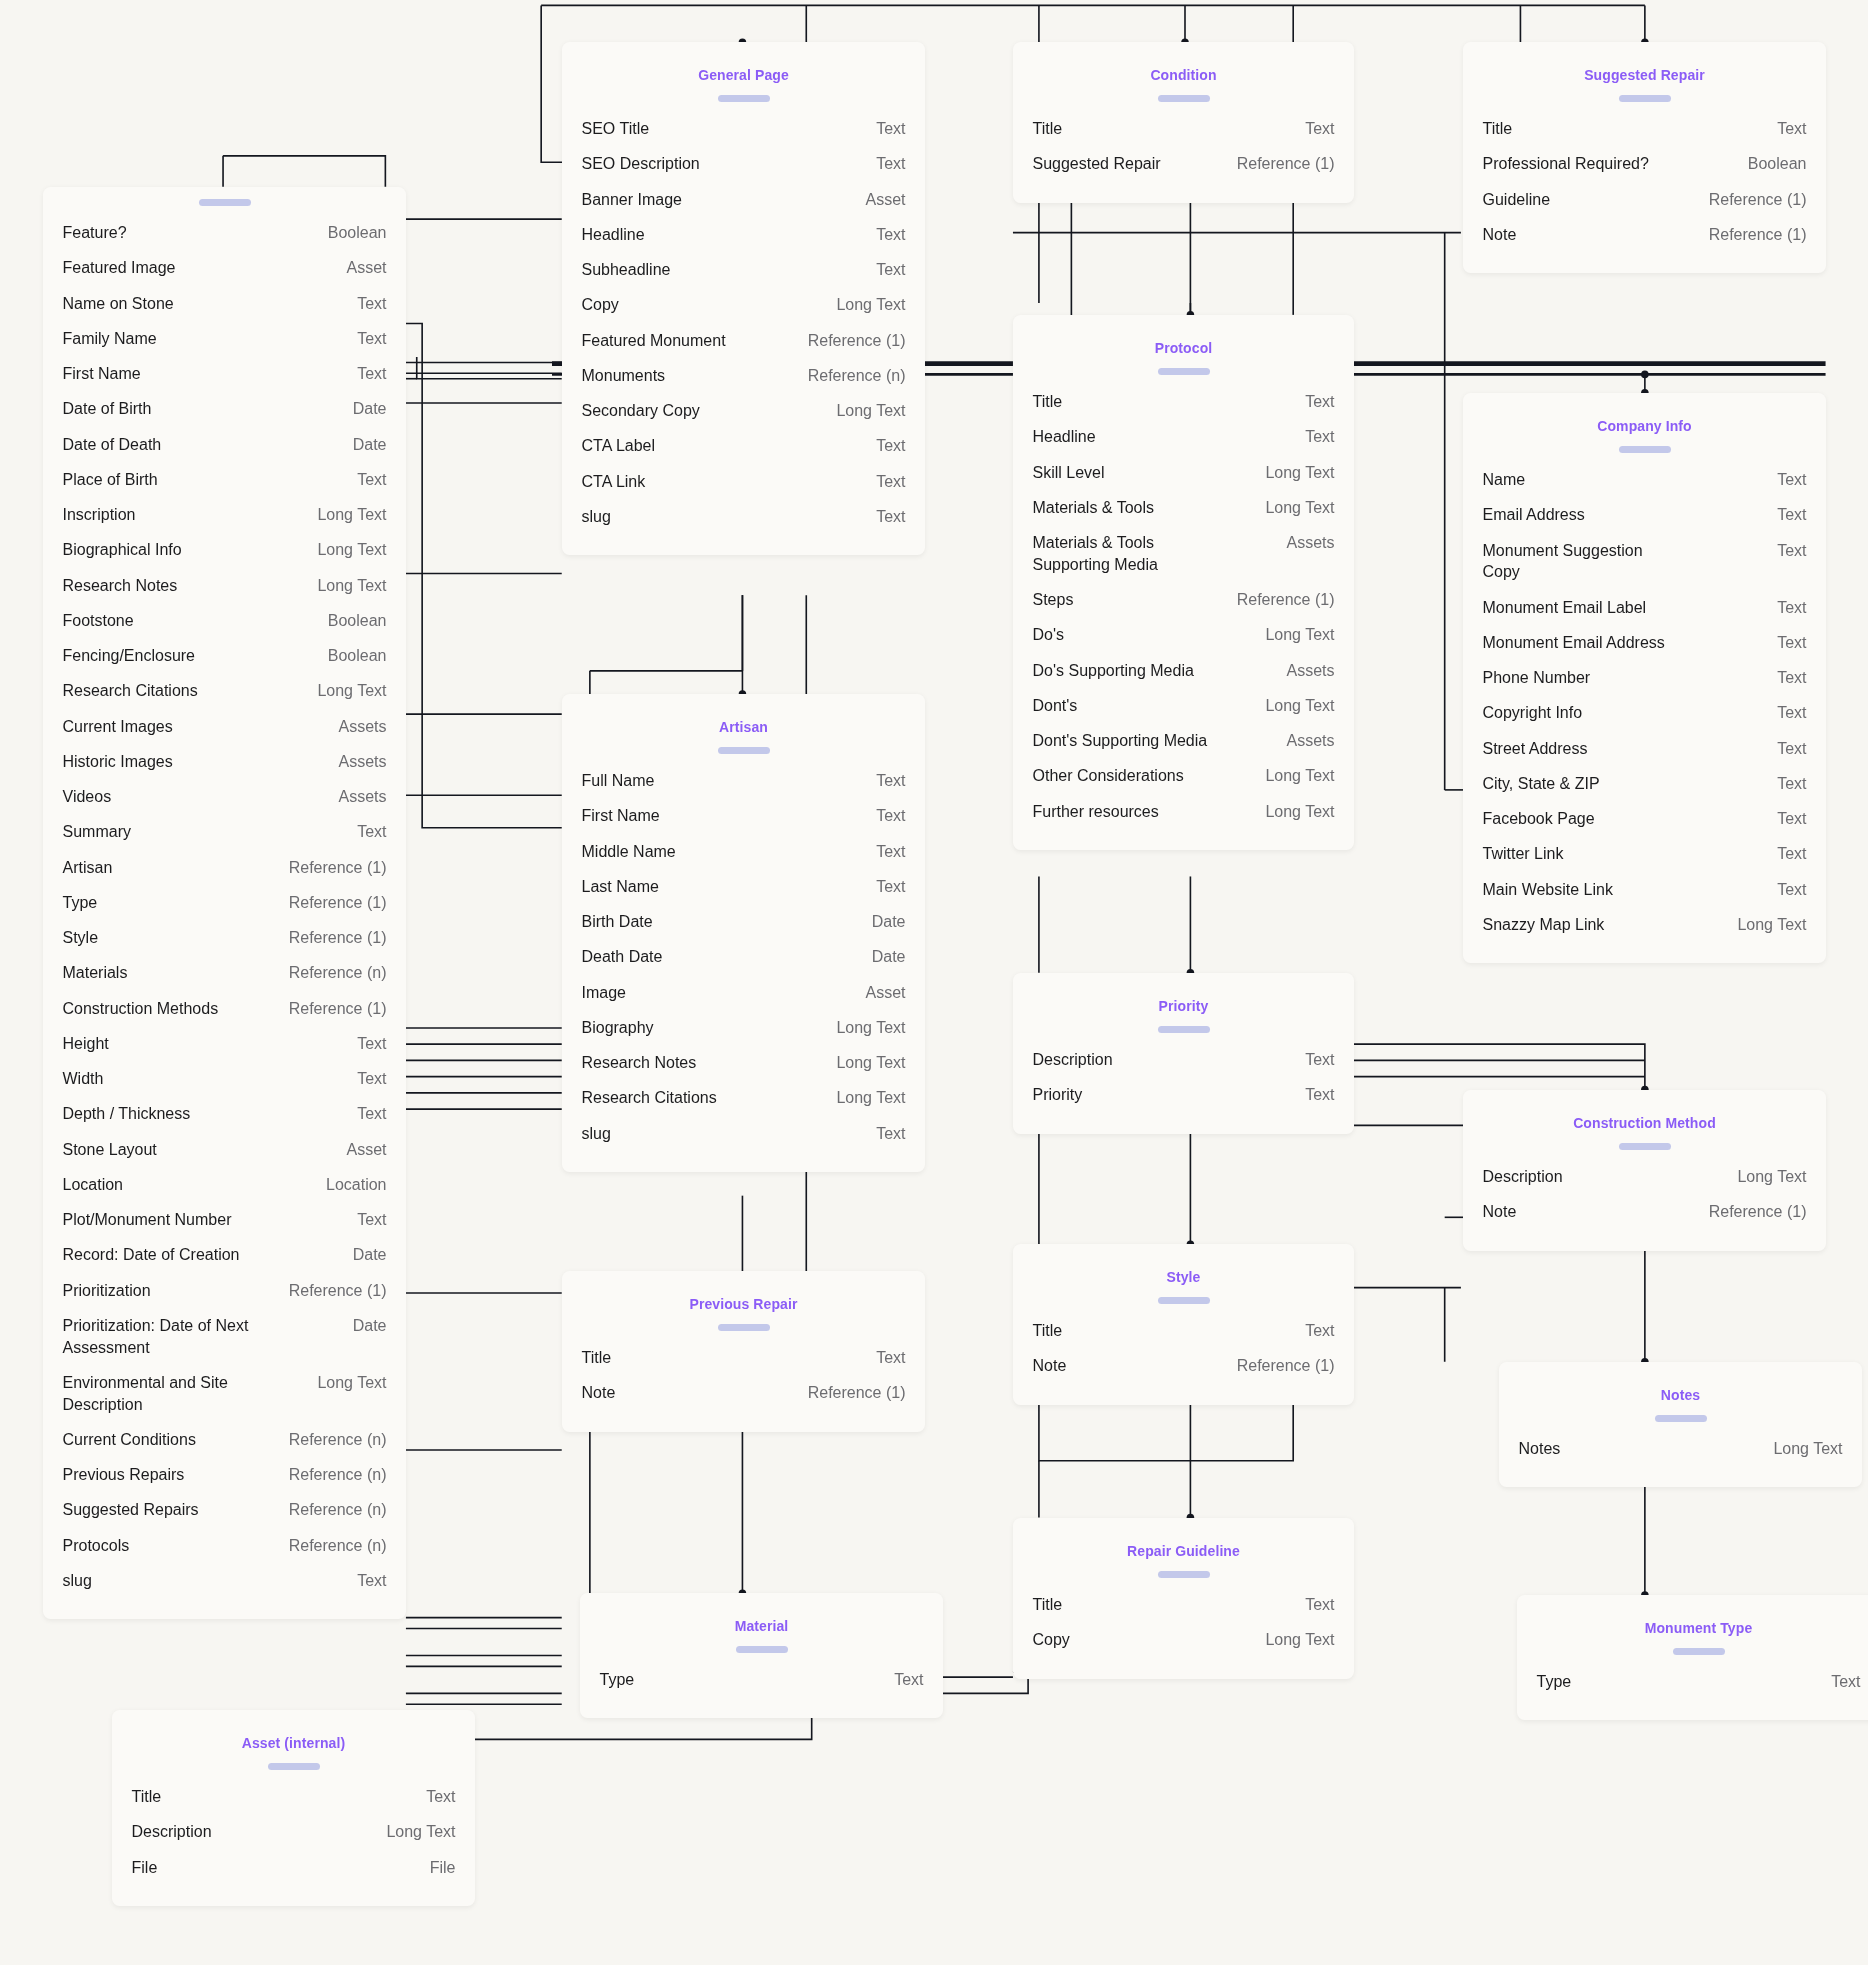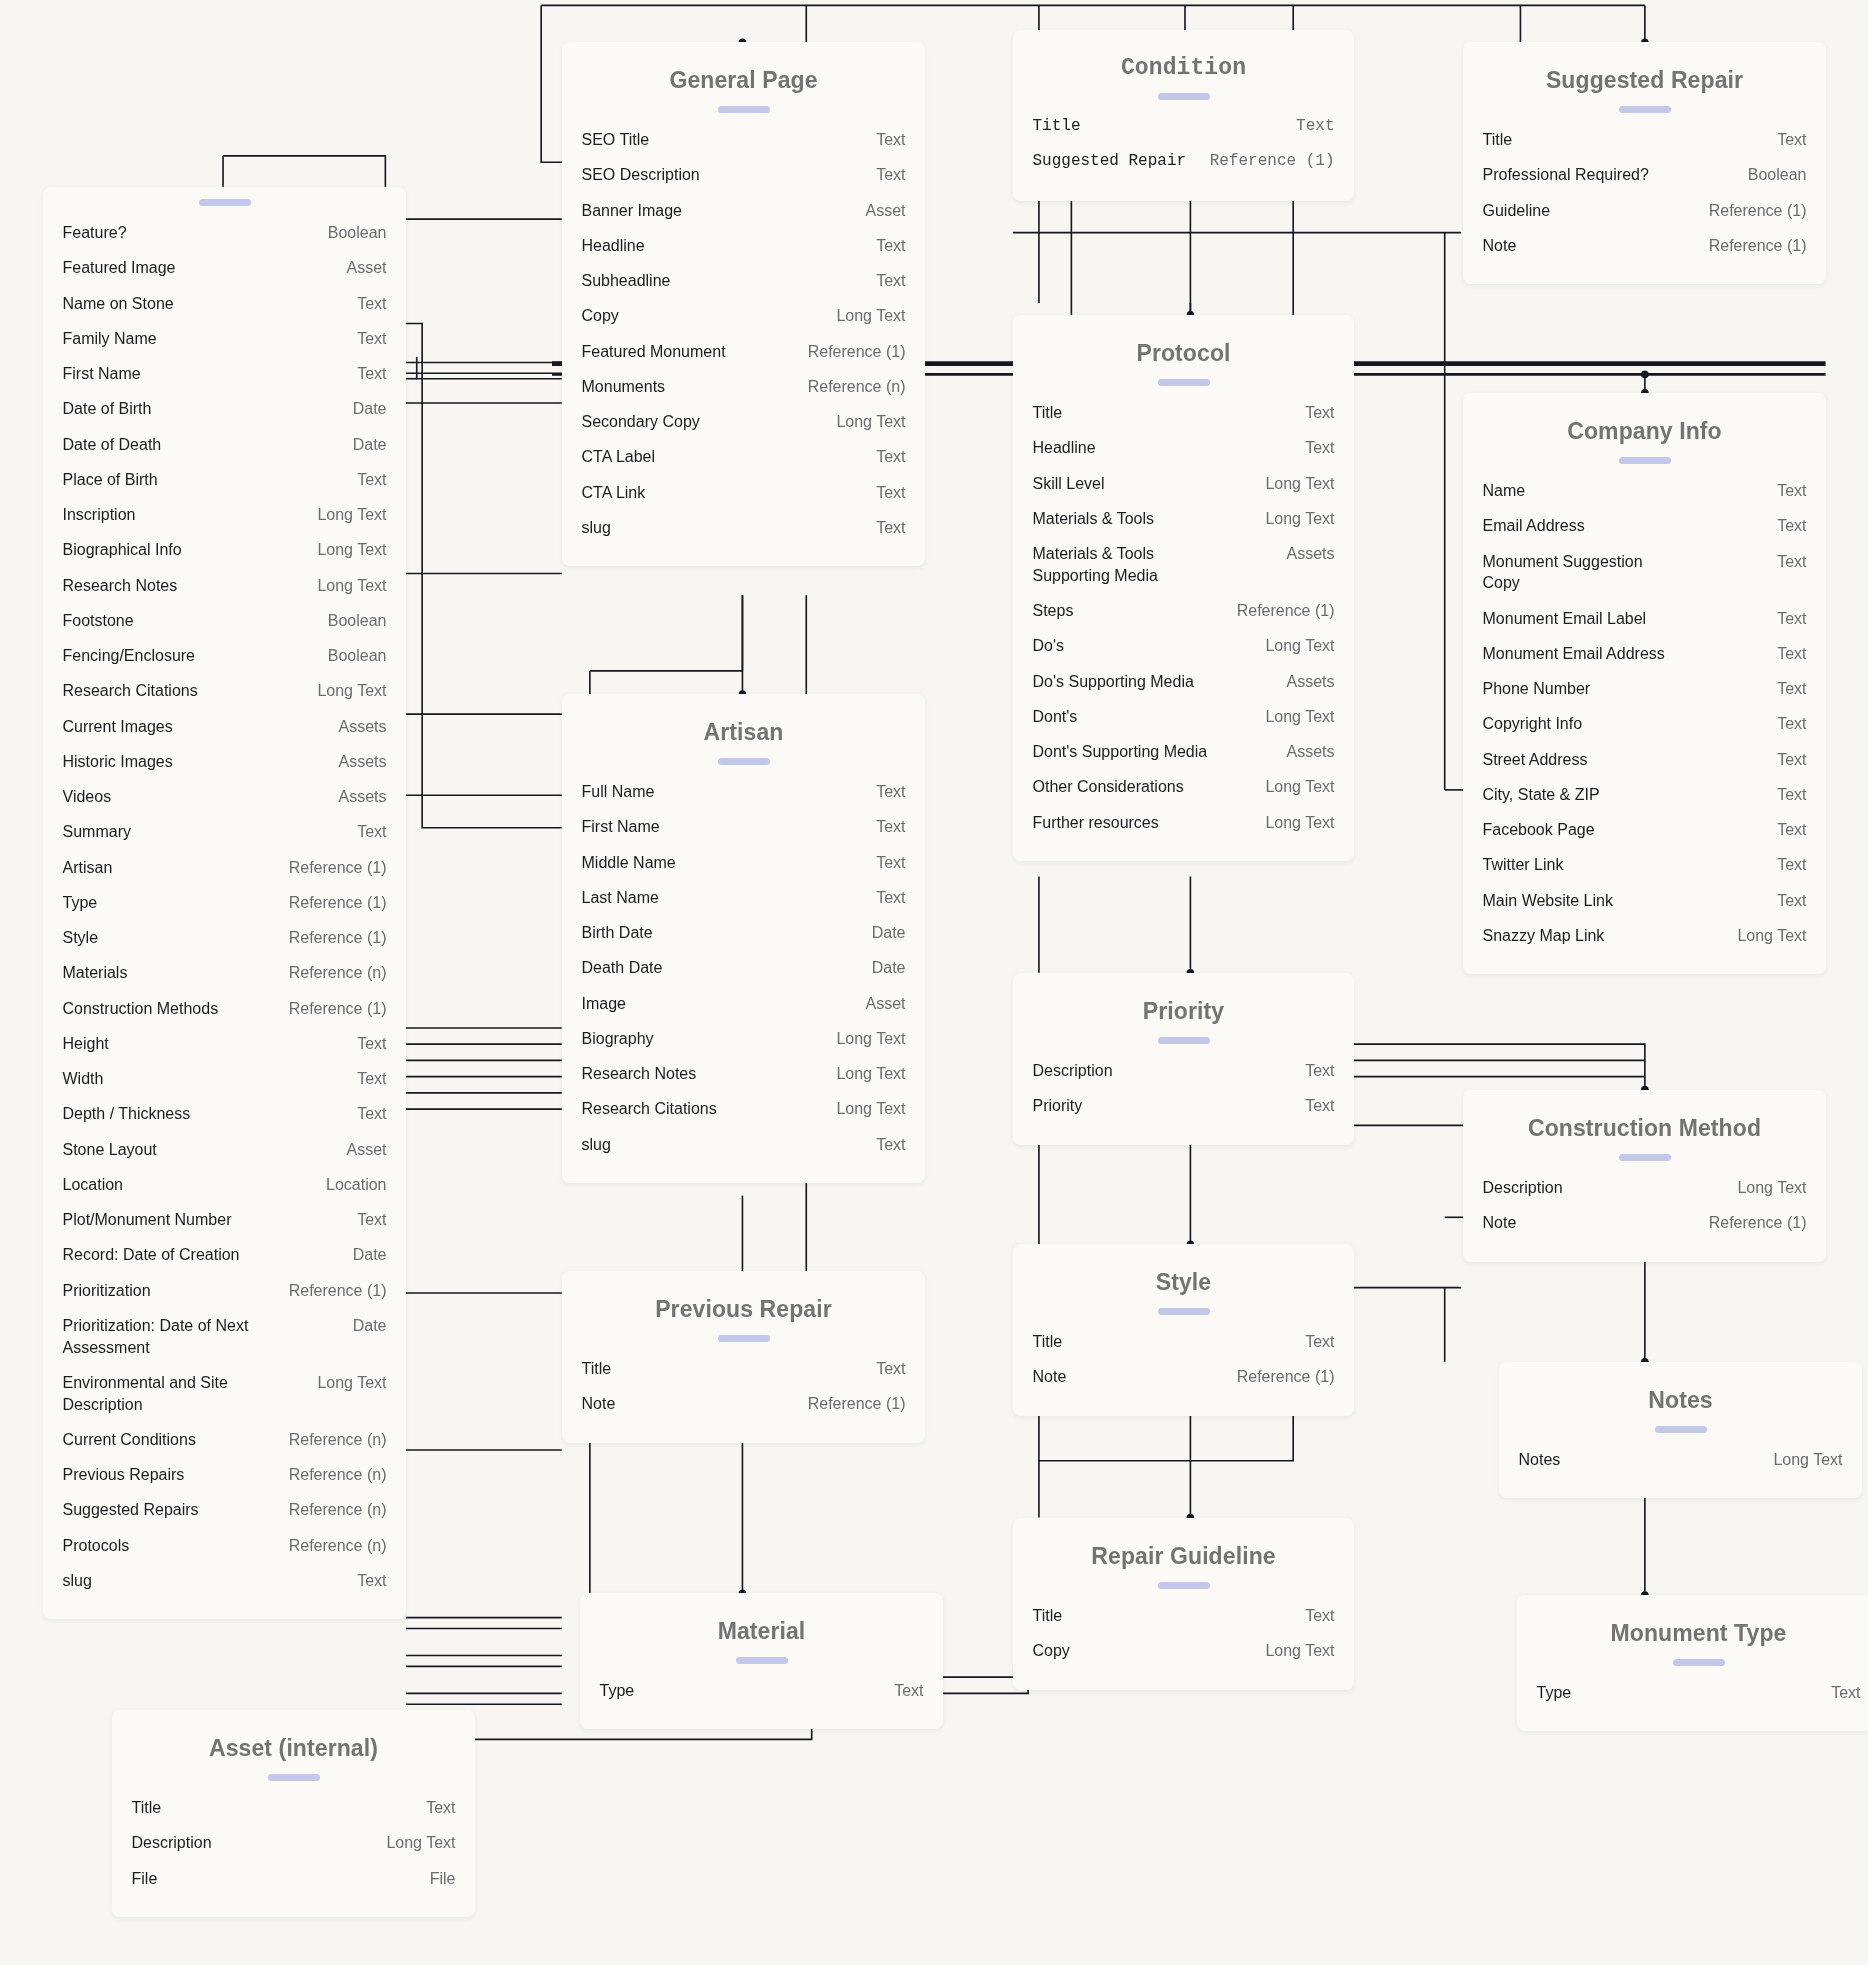--- a/index.html
+++ b/index.html
@@ -25,23 +25,23 @@
   .card {
     position: absolute;
     background: #fbfaf7;
     border-radius: 7.6px;
     box-shadow: 0 1.1px 5.4px rgba(0,0,0,0.06);
     padding: 0 0 14px 0;
     box-sizing: border-box;
   }
   .card-title {
     text-align: center;
-    font-size: 23px;
+    font-size: 14px;
     font-weight: 700;
-    color: #737373;
+    color: #8b5cf6;
     padding: 25px 10.8px 0 10.8px;
     letter-spacing: 0.1px;
   }
   .card-pill {
     width: 52px;
     height: 7px;
     border-radius: 3.8px;
     background: #c3c8ea;
     margin: 12px auto 16px auto;
   }
@@ -377,21 +377,21 @@
         </div>
         <div class="field-row">
           <div class="field-name">CTA Link</div>
           <div class="field-type">Text</div>
         </div>
         <div class="field-row">
           <div class="field-name">slug</div>
           <div class="field-type">Text</div>
         </div>
       </div>
-      <div class="card" style="left: 1013px; top: 30px; width: 341px; font-family: Liberation Mono, monospace;">
+      <div class="card" style="left: 1013px; top: 42px; width: 341px;">
         <div class="card-title">Condition</div>
         <div class="card-pill"></div>
         <div class="field-row">
           <div class="field-name">Title</div>
           <div class="field-type">Text</div>
         </div>
         <div class="field-row">
           <div class="field-name">Suggested Repair</div>
           <div class="field-type">Reference (1)</div>
         </div>

